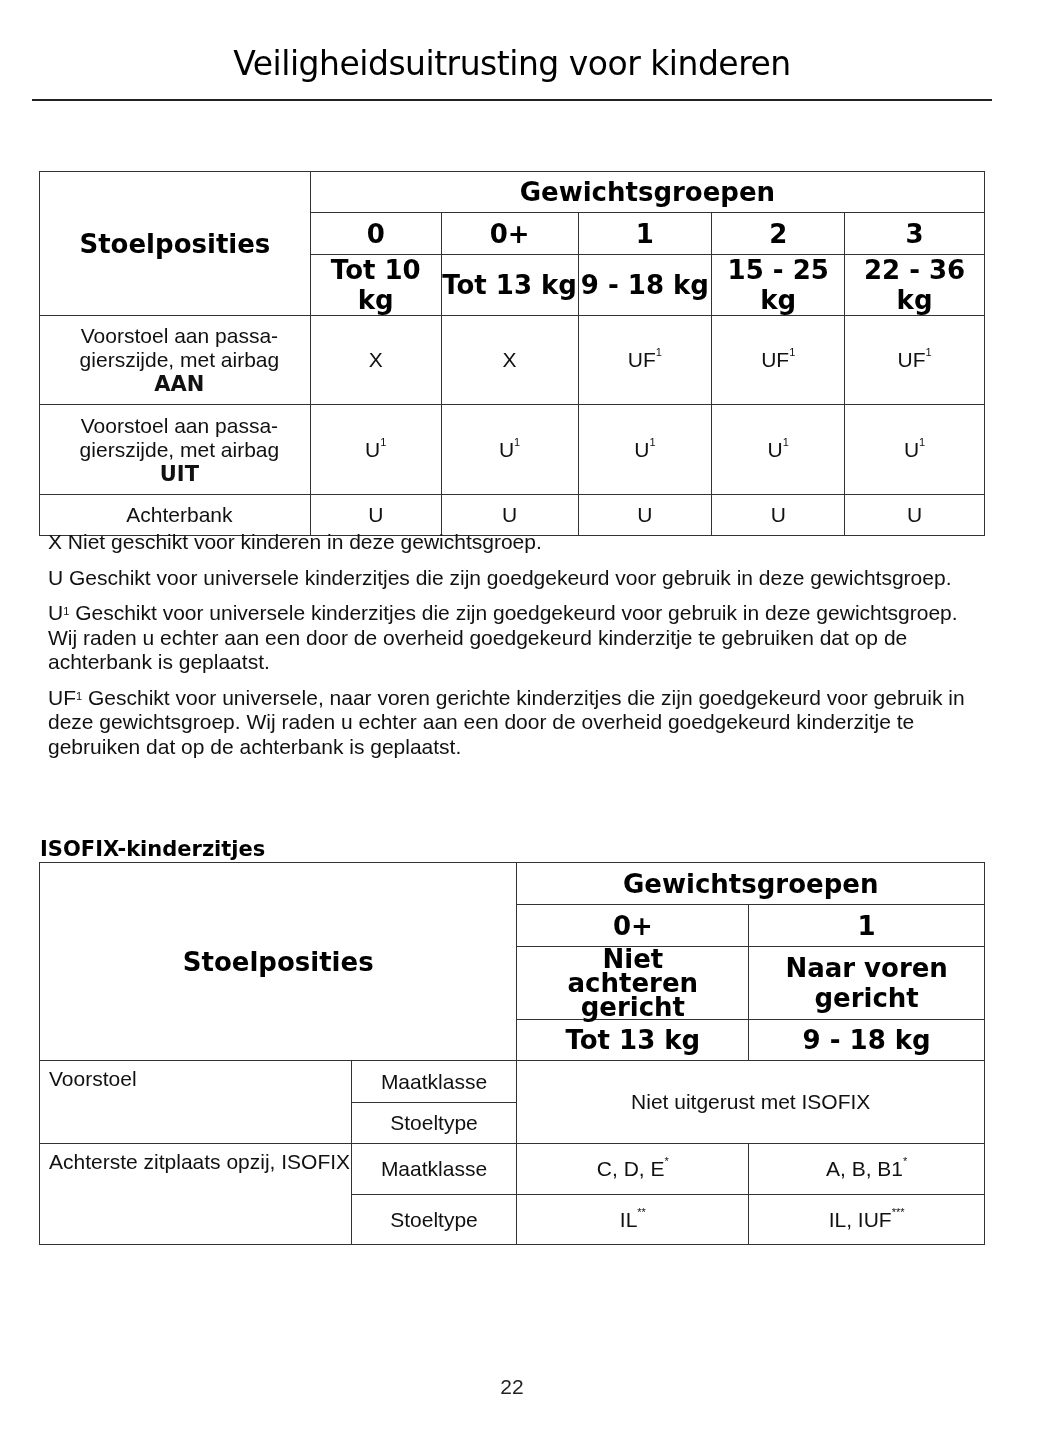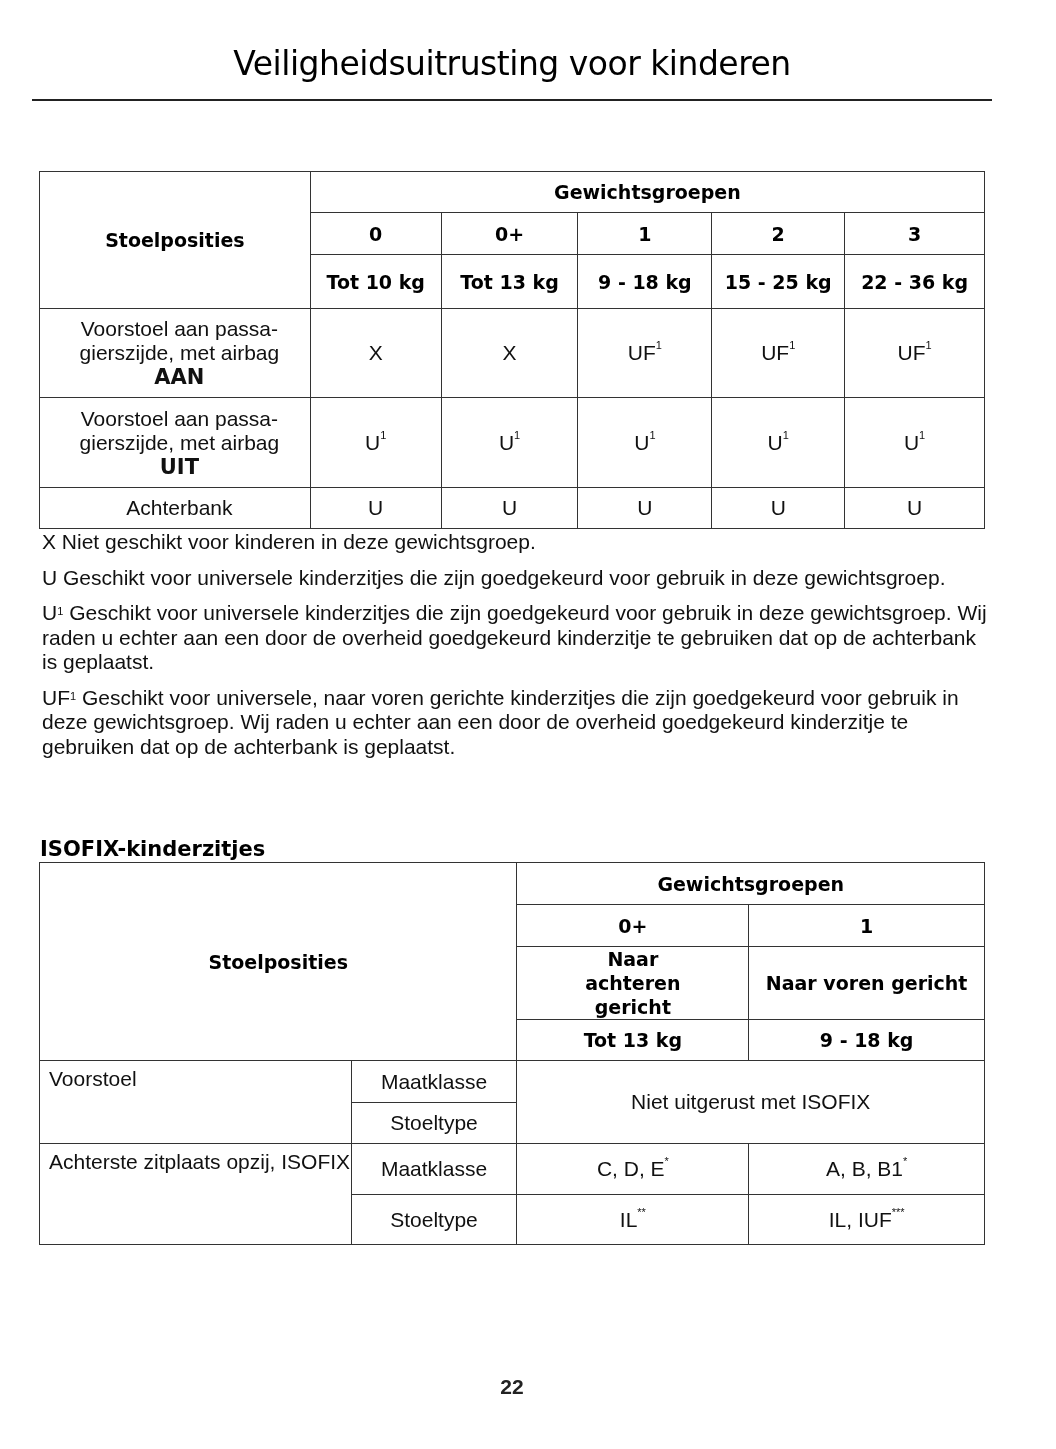--- a/index.html
+++ b/index.html
@@ -2,35 +2,35 @@
 <html><head>
 <meta charset="utf-8">
 <style>
   html, body { margin: 0; padding: 0; background: #ffffff; }
   body { width: 1056px; height: 1449px; position: relative; font-family: "Liberation Sans", "DejaVu Sans", sans-serif; color: #111; overflow: hidden; }
   .page-title { position: absolute; left: 0; width: 1024px; top: 44px; text-align: center; font-family: "DejaVu Sans", sans-serif; font-weight: normal; font-size: 33px; letter-spacing: -0.5px; color: #000; }
   .title-rule { position: absolute; left: 32px; top: 99px; width: 960px; height: 0; border-top: 2px solid #222; }
 
   table { border-collapse: collapse; position: absolute; }
   td, th { border: 1.5px solid #333; padding: 0; text-align: center; vertical-align: middle; font-size: 21px; }
-  th { font-family: "DejaVu Sans", sans-serif; font-weight: bold; font-size: 19px; color: #000; }
+  th { font-family: "DejaVu Sans", sans-serif; font-weight: bold; font-size: 26px; color: #000; }
   td.left { text-align: center; padding-left: 9px; vertical-align: middle; line-height: 24px; }
   td.left-top { text-align: left; padding-left: 9px; vertical-align: top; padding-top: 6px; line-height: 24px; }
   .bold { font-family: "DejaVu Sans", sans-serif; font-weight: bold; }
   sup { font-size: 11px; vertical-align: top; position: relative; top: -2px; }
 
   #table1 { left: 39px; top: 171px; width: 946px; }
   #table2 { left: 39px; top: 862px; width: 946px; }
 
   .notes { position: absolute; left: 40px; top: 530px; width: 950px; font-size: 21px; line-height: 24.5px; color: #111; }
-  .notes p { margin: 0 0 11px 2px; }
+  .notes p { margin: 0 0 11px 8px; }
 
   .section-heading { position: absolute; left: 40px; top: 837px; font-family: "DejaVu Sans", sans-serif; font-weight: bold; font-size: 21px; color: #000; }
 
-  .page-number { position: absolute; left: 0; width: 1024px; top: 1375px; text-align: center; font-size: 21px; color: #222; font-weight: bold; }
+  .page-number { position: absolute; left: 0; width: 1024px; top: 1375px; text-align: center; font-size: 21px; color: #222; }
 </style>
 </head>
 <body>
 
 <div class="page-title">Veiligheidsuitrusting voor kinderen</div>
 <div class="title-rule"></div>
 
 <table id="table1">
   <colgroup>
     <col style="width:271px">
@@ -114,21 +114,21 @@
       <tr style="height:42px">
     <th colspan="2" rowspan="4">Stoelposities</th>
     <th colspan="2">Gewichtsgroepen</th>
   </tr>
   <tr style="height:42px">
     <th>0+</th>
     <th>1</th>
   </tr>
   <tr style="height:66px">
     <th>
-          <div style="width:150px;margin:0 auto;line-height:24px">Naar achteren gericht</div>
+          <div style="width:150px;margin:0 auto;line-height:24px">Niet achteren gericht</div>
         </th>
     <th>Naar voren gericht</th>
   </tr>
   <tr style="height:41px">
     <th>Tot 13 kg</th>
     <th>9 - 18 kg</th>
   </tr>
   <tr style="height:42px">
     <td rowspan="2" class="left-top">Voorstoel</td>
     <td>Maatklasse</td>

